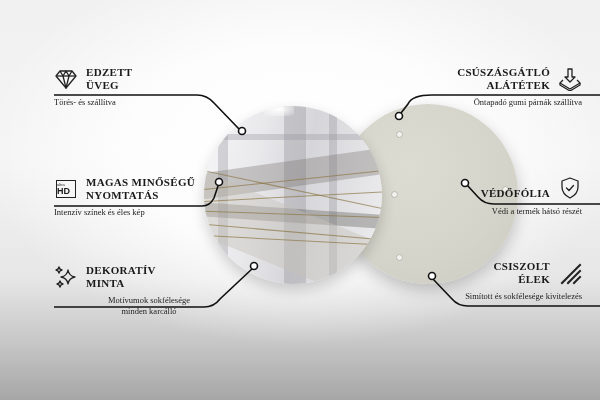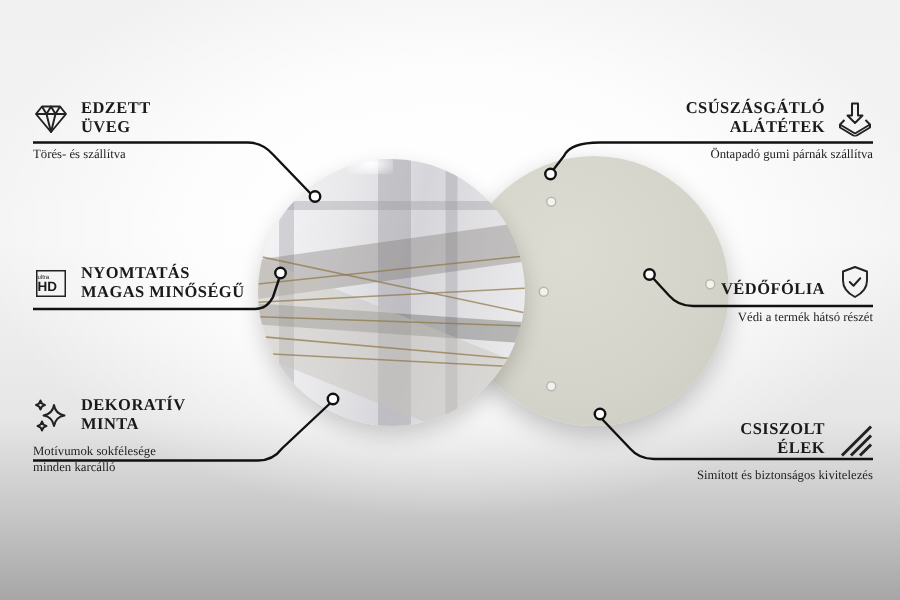--- a/index.html
+++ b/index.html
@@ -4,21 +4,21 @@
   <style>
     html, body { margin: 0; padding: 0; }
     body {
       width: 600px; height: 400px; overflow: hidden; position: relative;
       font-family: "Liberation Serif", "DejaVu Serif", serif;
       color: #1a1a1a;
       background:
         radial-gradient(ellipse 420px 260px at 300px 150px, rgba(255,255,255,1) 0%, rgba(255,255,255,0.85) 40%, rgba(255,255,255,0) 75%),
         linear-gradient(180deg, #f1f1f1 0%, #f4f4f4 40%, #e6e6e6 70%, #c8c8c8 85%, #a6a6a6 100%);
     }
-    .stage { position: absolute; inset: 0; }
+    .stage { position: absolute; inset: 0; margin-left: 32px; }
 
     
     .glass-disc {
       position: absolute; left: 172px; top: 106px; width: 178px; height: 178px;
       border-radius: 50%; overflow: hidden;
       box-shadow: 0 6px 14px rgba(0,0,0,0.18);
       background: linear-gradient(100deg, #f6f6f8 0%, #e9e9ec 30%, #d6d6da 55%, #eeeef0 100%);
       z-index: 3;
     }
     .glass-disc .pane { position: absolute; background: rgba(150,150,158,0.35); }
@@ -132,41 +132,44 @@
 
   <div class="feature left" style="top:176px;">
     <div class="head">
       <span class="icon">
         <span class="hd-badge">
           <span class="u">ultra</span>
           <span class="h">HD</span>
         </span>
       </span>
       <div class="title">
+        <div>MAGAS MINŐSÉGŰ</div>
         <div>NYOMTATÁS</div>
-        <div>MAGAS MINŐSÉGŰ</div>
-      </div>
+      </div>
+    </div>
+    <div class="desc" style="margin-top:5px;">
+      <div>Intenzív színek és éles kép</div>
     </div>
   </div>
 
   <div class="feature left" style="top:264px;">
     <div class="head">
       <span class="icon">
         <svg viewBox="0 0 24 24" fill="none" stroke="#222" stroke-width="1.3" stroke-linejoin="round">
           <path d="M14 5 Q15 11 21 12 Q15 13 14 19 Q13 13 7 12 Q13 11 14 5 Z"></path>
           <path d="M5 2 Q5.5 4.5 8 5 Q5.5 5.5 5 8 Q4.5 5.5 2 5 Q4.5 4.5 5 2 Z"></path>
           <path d="M6 16 Q6.5 18.5 9 19 Q6.5 19.5 6 22 Q5.5 19.5 3 19 Q5.5 18.5 6 16 Z"></path>
         </svg>
       </span>
       <div class="title">
         <div>DEKORATÍV</div>
         <div>MINTA</div>
       </div>
     </div>
-    <div class="desc" style="margin-top:5px;">
+    <div class="desc" style="margin-top:5px;text-align:center;">
       <div>Motívumok sokfélesége</div>
       <div>minden karcálló</div>
     </div>
   </div>
 
   <div class="feature right" style="top:66px;">
     <div class="head">
       <div class="title">
         <div>CSÚSZÁSGÁTLÓ</div>
         <div>ALÁTÉTEK</div>
@@ -194,32 +197,32 @@
           <path d="M12 2 L20 5 L20 11 Q20 18 12 22 Q4 18 4 11 L4 5 Z"></path>
           <path d="M8.5 12 L11 14.5 L15.5 9.5"></path>
         </svg>
       </span>
     </div>
     <div class="desc" style="margin-top:6px;">
       <div>Védi a termék hátsó részét</div>
     </div>
   </div>
 
-  <div class="feature right" style="top:280px;">
+  <div class="feature right" style="top:260px;">
     <div class="head">
       <div class="title">
         <div>CSISZOLT</div>
         <div>ÉLEK</div>
       </div>
       <span class="icon">
         <svg viewBox="0 0 24 24" fill="none" stroke="#222" stroke-width="2" stroke-linecap="square">
           <path d="M4 22 L22 4"></path>
           <path d="M10 22 L22 10"></path>
           <path d="M16 22 L22 16"></path>
         </svg>
       </span>
     </div>
     <div class="desc" style="margin-top:5px;">
-      <div>Simított és biztonságos kivitelezés</div>
+      <div>Simított és sokfélesége kivitelezés</div>
     </div>
   </div>
 
 </div>
 
 </body></html>

